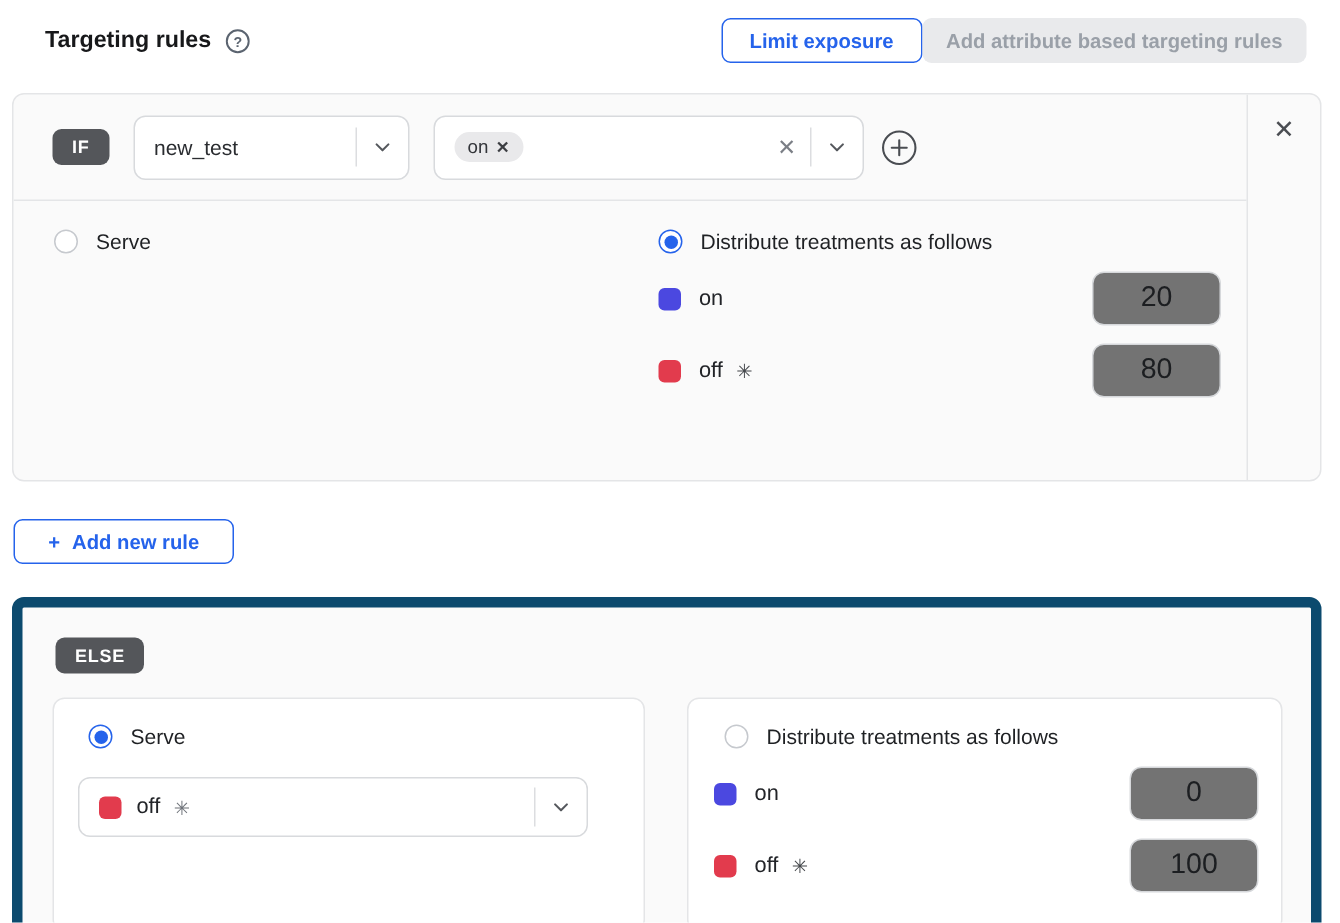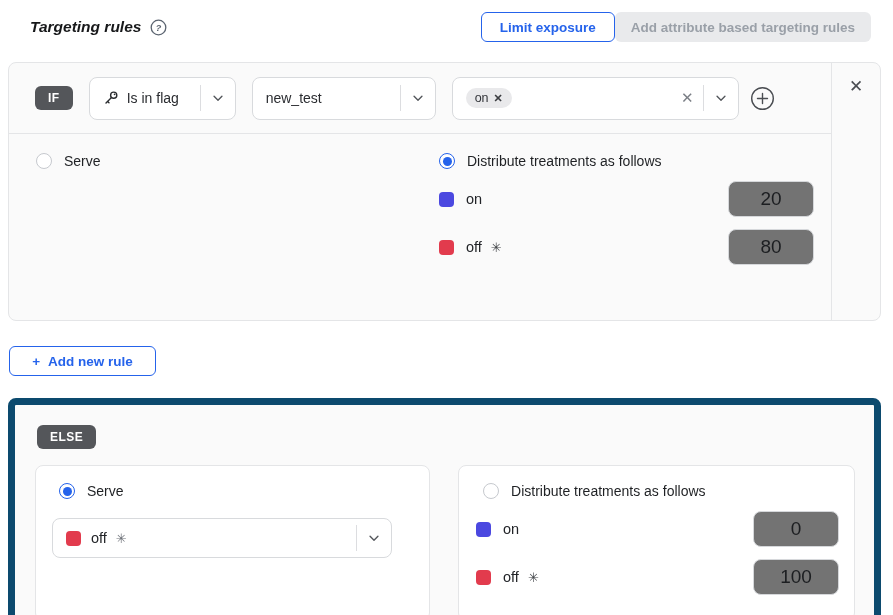--- a/index.html
+++ b/index.html
@@ -1,21 +1,21 @@
 <!DOCTYPE html>
 <html><head>
 <meta charset="utf-8">
 <style>
   * { margin:0; padding:0; box-sizing:border-box; }
   html,body { width:893px; height:615px; background:#ffffff;
     font-family:"Liberation Sans", sans-serif; color:#1c1e21; overflow:hidden; }
 
   
   .page-header { display:flex; align-items:center; padding:12px 12px 0 30px; height:42px; }
-  .page-title { font-size:15.5px; font-weight:bold; color:#17181a; display:flex; align-items:center; gap:9px;font-style:italic; }
+  .page-title { font-size:15.5px; font-weight:bold; color:#17181a; display:flex; align-items:center; gap:9px; }
   .help-icon { display:inline-flex; margin-top:1px; }
   .header-spacer { flex:1; }
   .btn { height:30px; display:inline-flex; align-items:center; justify-content:center;
     border-radius:6px; font-size:13.5px; font-weight:bold; cursor:pointer; }
   .btn-disabled { background:#e9eaec; color:#9aa0a8; border:none; padding:0 16px; margin-right:10px; }
   .btn-outline-blue { background:#fff; color:#2563eb; border:1.5px solid #2563eb; padding:0 18px; }
 
   
   .rule-card { margin:20px 12px 0 8px; width:873px; height:259px; background:#fafafa;
     border:1px solid #e4e5e7; border-radius:8px; display:flex; overflow:hidden; }
@@ -107,38 +107,20 @@
   <button class="btn btn-outline-blue">Limit exposure</button>
   <button class="btn btn-disabled">Add attribute based targeting rules</button>
 </div>
 
 
 <div class="rule-card">
   <div class="rule-main">
     <div class="rule-head">
       <span class="badge">IF</span>
 
-      <div class="select sel-matcher">
-        <span class="select-label">
-          <span class="icon">
-            <svg width="16" height="16" viewBox="0 0 16 16">
-              <circle cx="10.7" cy="5.2" r="3.1" fill="none" stroke="#2a2c30" stroke-width="1.4"></circle>
-              <circle cx="11.6" cy="4.3" r="0.9" fill="#2a2c30"></circle>
-              <path d="M8.5 7.4 L3 13 M4.6 11.4 l1.4 1.4" fill="none" stroke="#2a2c30" stroke-width="1.4" stroke-linecap="round"></path>
-            </svg>
-          </span>
-          <span>Is in flag</span>
-        </span>
-        <span class="select-divider"></span>
-        <span class="select-caret">
-          <svg width="14" height="14" viewBox="0 0 16 16">
-              <path d="M3.5 6l4.5 4.5L12.5 6" fill="none" stroke="#55585d" stroke-width="1.6" stroke-linecap="round" stroke-linejoin="round"></path>
-            </svg>
-        </span>
-      </div>
 
       <div class="select sel-flag">
         <span class="select-label">
           <span>new_test</span>
         </span>
         <span class="select-divider"></span>
         <span class="select-caret">
           <svg width="14" height="14" viewBox="0 0 16 16">
               <path d="M3.5 6l4.5 4.5L12.5 6" fill="none" stroke="#55585d" stroke-width="1.6" stroke-linecap="round" stroke-linejoin="round"></path>
             </svg>

